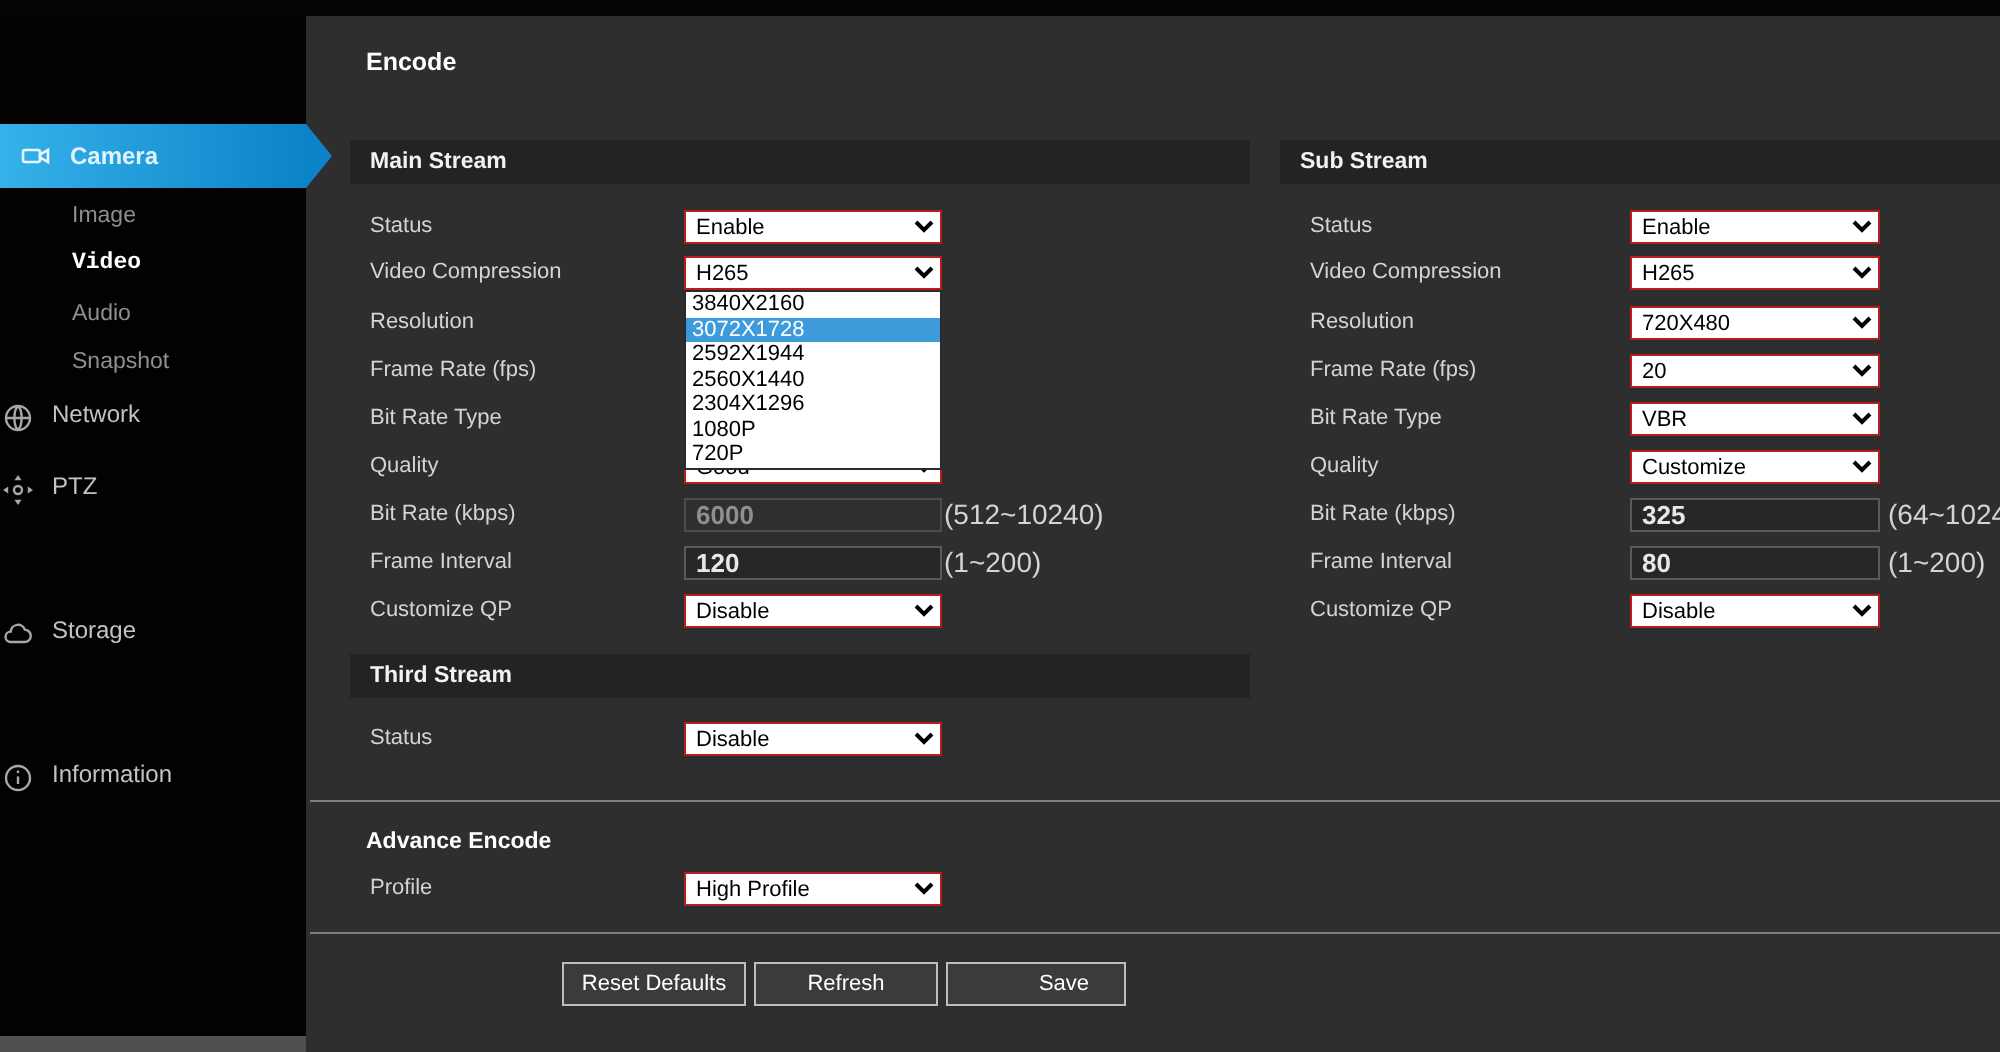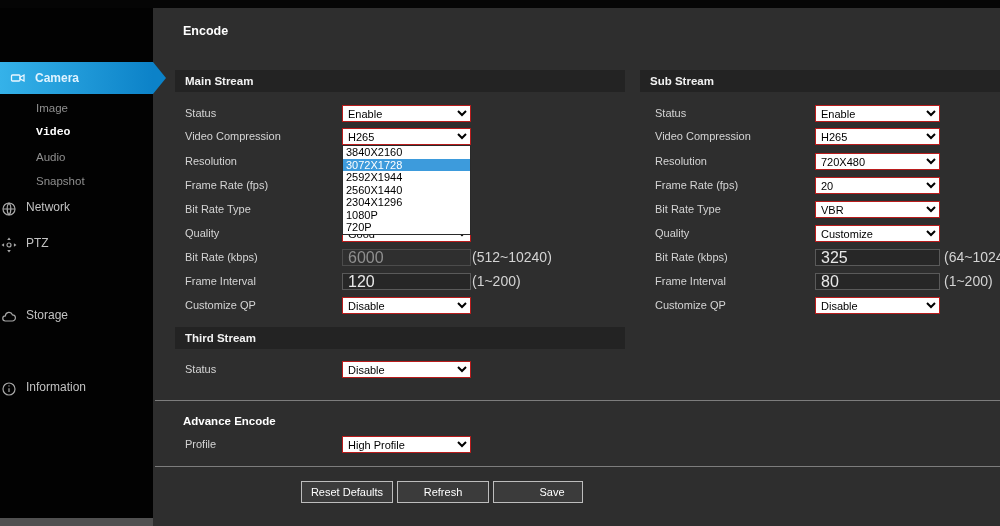--- a/index.html
+++ b/index.html
@@ -33,36 +33,36 @@
   .bar-sub  { left:487px; top:62px; width:360px; }
   .bar-third{ left:22px; top:319px; width:450px; }
 
   .lbl  { position:absolute; font-size:11px; color:#d4d4d4; height:17px; line-height:17px; white-space:nowrap; }
   .hint { position:absolute; font-size:14px; color:#d4d4d4; height:17px; line-height:17px; white-space:nowrap; }
 
   select { position:absolute; width:129px; height:17px; font-size:11px; font-family:inherit;
            background:#ffffff; color:#000; border:1px solid #b91c1c; border-radius:0; padding:0 1px; cursor:pointer; }
   select.sub { width:125px; }
 
-  input.txt { position:absolute; width:129px; height:17px; font-size:16px; font-family:inherit;
-              background:#272727; border:1px solid #5a5a5a; color:#e8e8e8; padding:0 5px; }
+  input.txt { position:absolute; width:129px; height:17px; font-size:13px; font-family:inherit;
+              background:#272727; border:1px solid #5a5a5a; color:#e8e8e8; padding:0 5px;font-weight:bold; }
   input.txt.sub { width:125px; }
   input.txt.dim { color:#8f8f8f; background:#2f2f2f; border-color:#4c4c4c; }
 
   .droplist { position:absolute; left:189px; top:137px; width:129px; background:#ffffff;
               border:1px solid #2a2a2a; z-index:10; }
   .opt { font-size:11px; color:#000; height:12.5px; line-height:12.5px; padding:0 3px; cursor:pointer; white-space:nowrap; overflow:hidden; }
   .opt.selected { background:#3d9bdc; color:#ffffff; }
 
   .hr { position:absolute; left:2px; right:0; border-top:1px solid #7d7d7d; height:0; }
   .hr1 { top:392px; } .hr2 { top:458px; }
 
   .adv-title { position:absolute; left:30px; top:407px; font-size:11.5px; font-weight:bold; color:#ffffff; }
 
-  .btns { position:absolute; left:148px; top:473px; display:flex; gap:4px; }
+  .btns { position:absolute; left:128px; top:473px; display:flex; gap:4px; }
   .btn { height:22px; width:92px; background:#3b3b3b; border:1px solid #bdbdbd; color:#ffffff;
          font-size:11px; font-family:inherit; cursor:pointer; }
   .btn.save { width:90px;padding-left:28px; }
 
   .hscroll { position:absolute; left:0; top:518px; width:153px; height:8px; background:#505050; }
 
   svg { display:block; }
 </style>
 </head>
 <body>

